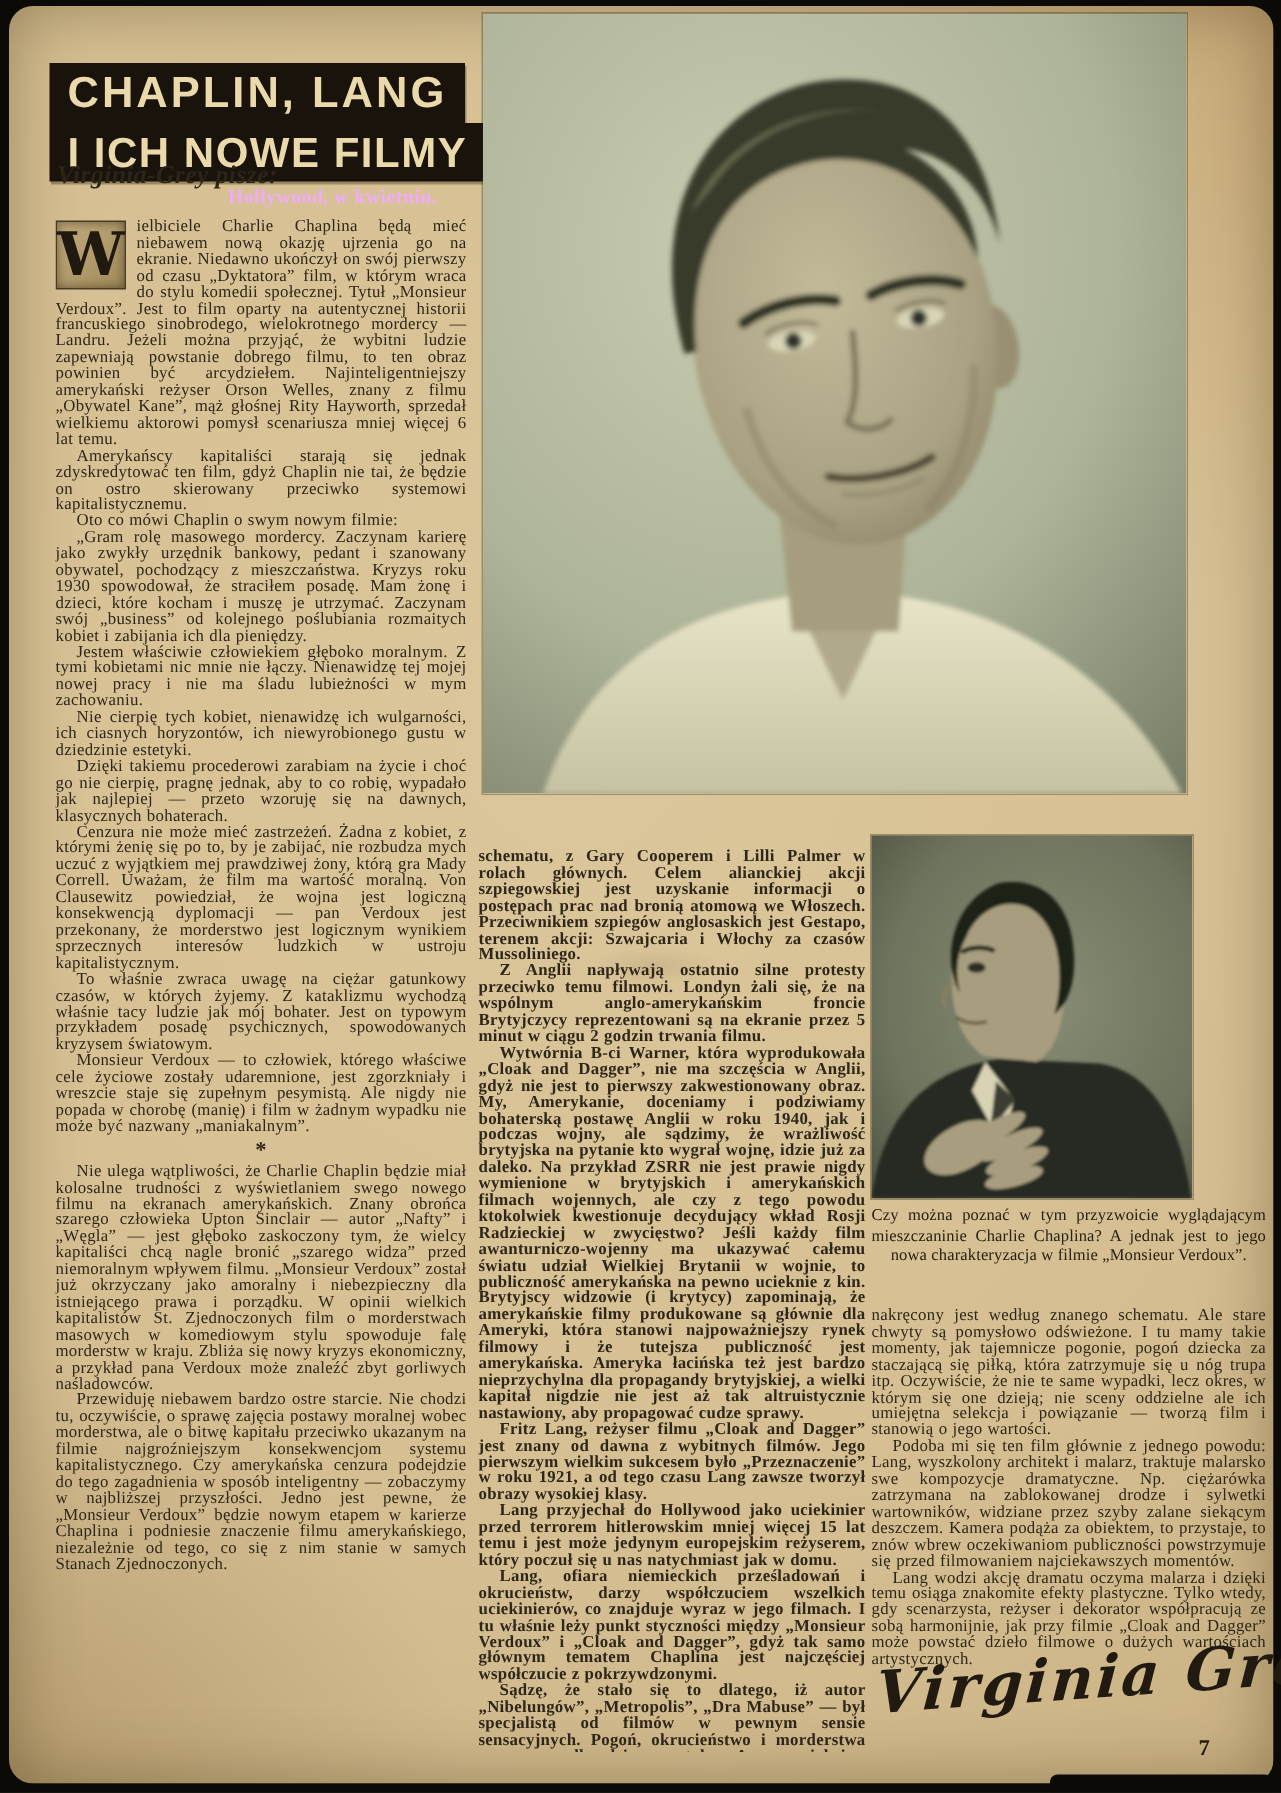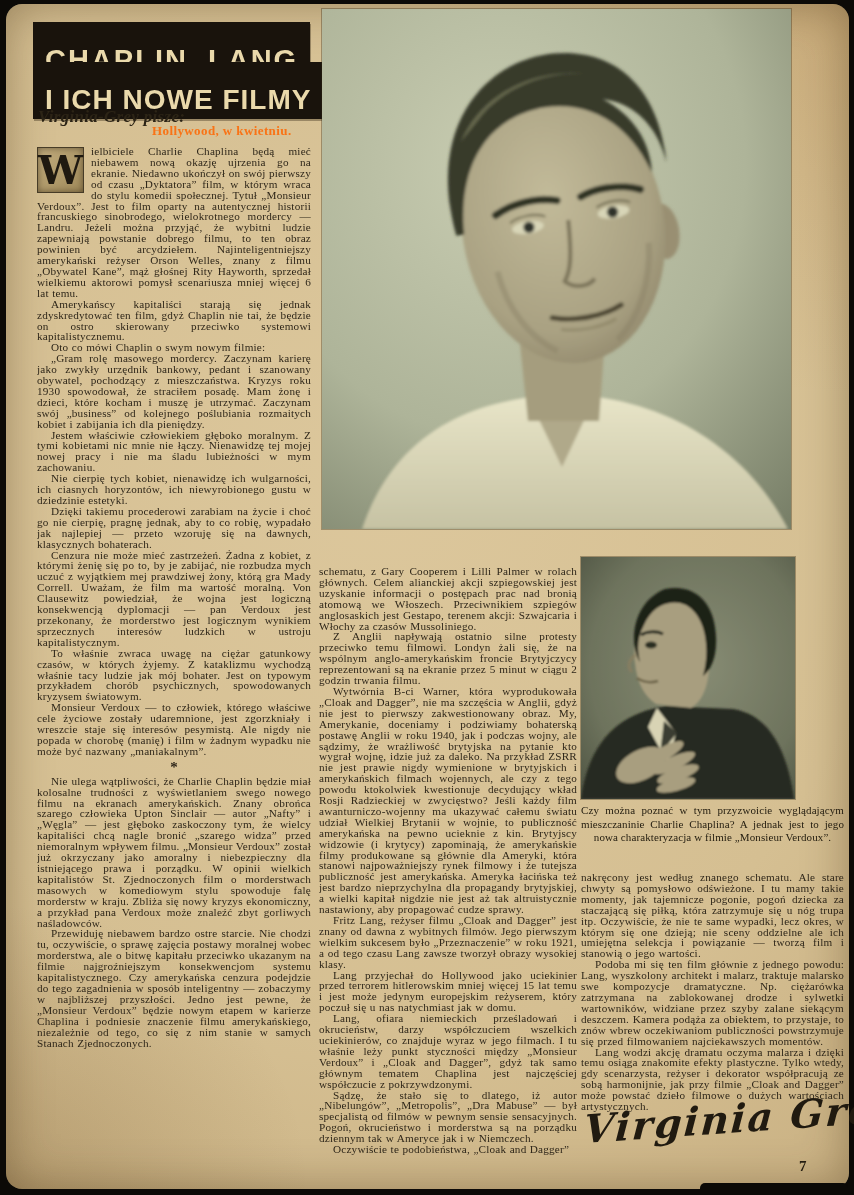--- a/index.html
+++ b/index.html
@@ -22,40 +22,41 @@
       radial-gradient(14px 10px at 640px 28px, rgba(120,85,35,.35), rgba(120,85,35,0) 70%),
       radial-gradient(10px 8px at 700px 726px, rgba(100,70,30,.3), rgba(100,70,30,0) 70%),
       radial-gradient(60px 18px at 430px 640px, rgba(110,80,40,.12), rgba(110,80,40,0) 70%);
   }
   .corner-notch{position:absolute;right:6px;bottom:0;width:148px;height:12px;background:#0c0a07;border-radius:5px 5px 0 0;}
 
   
   .masthead-line{
     position:absolute;left:33px;background:#19130c;color:#ead9ab;
     font-family:"Liberation Sans",sans-serif;font-weight:bold;
-    letter-spacing:2px;padding:22px 12px 3px;white-space:nowrap;
+    letter-spacing:2px;padding:4px 12px 3px;white-space:nowrap;
     box-shadow:1px 2px 0 rgba(40,28,12,.35);
+    margin-top:20px;
   }
   #mast1{top:22px;font-size:29px;}
   #mast2{top:62px;font-size:28px;letter-spacing:1px;}
 
   
   .byline-author{position:absolute;left:38px;top:107px;font-size:17px;font-weight:bold;font-style:italic;color:#2c2416;letter-spacing:.3px;}
-  .byline-dateline{position:absolute;left:152px;top:123px;font-size:13px;font-weight:bold;color:#f97316;letter-spacing:.4px;}
+  .byline-dateline{position:absolute;left:152px;top:123px;font-size:13px;font-weight:bold;color:#f0abfc;letter-spacing:.4px;}
 
   
   .col{
     position:absolute;color:#2e2619;text-align:justify;
     font-size:11.2px;line-height:10.9px;letter-spacing:.2px;word-spacing:.4px;
     overflow:hidden;
   }
   .col p{margin:0;text-indent:14px;}
   .col p.flush{text-indent:0;}
   #col-left{left:37px;top:146px;width:274px;height:1012px;}
-  #col-mid{left:319px;top:566px;width:258px;height:602px;}
+  #col-mid{left:319px;top:566px;width:258px;height:602px;font-weight:bold;}
   #col-right{left:581px;top:872px;width:263px;height:250px;}
   .star{text-align:center;text-indent:0;font-size:15px;line-height:14px;margin:3px 0 2px;font-weight:bold;}
 
   .dropcap{
     float:left;width:45px;height:44px;margin:1px 7px 1px 0;
     background:linear-gradient(135deg,#c2ac7d,#a18b5b);
     border:1px solid #473c27;box-shadow:inset 0 0 7px rgba(40,28,10,.55);
     font-family:"DejaVu Serif",serif;font-weight:bold;font-size:40px;line-height:44px;
     text-align:center;color:#1f1910;
   }
@@ -100,22 +101,22 @@
 
   <div class="col" id="col-left">
     <p class="flush"><span class="dropcap">W</span><span>ielbiciele Charlie Chaplina będą mieć niebawem nową okazję ujrzenia go na ekranie. Niedawno ukończył on swój pierwszy od czasu „Dyktatora” film, w którym wraca do stylu komedii społecznej. Tytuł „Monsieur Verdoux”. Jest to film oparty na autentycznej historii francuskiego sinobrodego, wielokrotnego mordercy — Landru. Jeżeli można przyjąć, że wybitni ludzie zapewniają powstanie dobrego filmu, to ten obraz powinien być arcydziełem. Najinteligentniejszy amerykański reżyser Orson Welles, znany z filmu „Obywatel Kane”, mąż głośnej Rity Hayworth, sprzedał wielkiemu aktorowi pomysł scenariusza mniej więcej 6 lat temu.</span></p>
     <p>Amerykańscy kapitaliści starają się jednak zdyskredytować ten film, gdyż Chaplin nie tai, że będzie on ostro skierowany przeciwko systemowi kapitalistycznemu.</p>
     <p>Oto co mówi Chaplin o swym nowym filmie:</p>
     <p>„Gram rolę masowego mordercy. Zaczynam karierę jako zwykły urzędnik bankowy, pedant i szanowany obywatel, pochodzący z mieszczaństwa. Kryzys roku 1930 spowodował, że straciłem posadę. Mam żonę i dzieci, które kocham i muszę je utrzymać. Zaczynam swój „business” od kolejnego poślubiania rozmaitych kobiet i zabijania ich dla pieniędzy.</p>
     <p>Jestem właściwie człowiekiem głęboko moralnym. Z tymi kobietami nic mnie nie łączy. Nienawidzę tej mojej nowej pracy i nie ma śladu lubieżności w mym zachowaniu.</p>
     <p>Nie cierpię tych kobiet, nienawidzę ich wulgarności, ich ciasnych horyzontów, ich niewyrobionego gustu w dziedzinie estetyki.</p>
     <p>Dzięki takiemu procederowi zarabiam na życie i choć go nie cierpię, pragnę jednak, aby to co robię, wypadało jak najlepiej — przeto wzoruję się na dawnych, klasycznych bohaterach.</p>
     <p>Cenzura nie może mieć zastrzeżeń. Żadna z kobiet, z którymi żenię się po to, by je zabijać, nie rozbudza mych uczuć z wyjątkiem mej prawdziwej żony, którą gra Mady Correll. Uważam, że film ma wartość moralną. Von Clausewitz powiedział, że wojna jest logiczną konsekwencją dyplomacji — pan Verdoux jest przekonany, że morderstwo jest logicznym wynikiem sprzecznych interesów ludzkich w ustroju kapitalistycznym.</p>
-    <p>To właśnie zwraca uwagę na ciężar gatunkowy czasów, w których żyjemy. Z kataklizmu wychodzą właśnie tacy ludzie jak mój bohater. Jest on typowym przykładem chorób psychicznych, spowodowanych kryzysem światowym.</p>
-    <p>Monsieur Verdoux — to człowiek, którego właściwe cele życiowe zostały udaremnione, jest zgorzkniały i wreszcie staje się interesów pesymistą. Ale nigdy nie popada w chorobę (manię) i film w żadnym wypadku nie może być nazwany „maniakalnym”.</p>
+    <p>To właśnie zwraca uwagę na ciężar gatunkowy czasów, w których żyjemy. Z kataklizmu wychodzą właśnie tacy ludzie jak mój bohater. Jest on typowym przykładem posadę psychicznych, spowodowanych kryzysem światowym.</p>
+    <p>Monsieur Verdoux — to człowiek, którego właściwe cele życiowe zostały udaremnione, jest zgorzkniały i wreszcie staje się zupełnym pesymistą. Ale nigdy nie popada w chorobę (manię) i film w żadnym wypadku nie może być nazwany „maniakalnym”.</p>
     <div class="star">*</div>
     <p>Nie ulega wątpliwości, że Charlie Chaplin będzie miał kolosalne trudności z wyświetlaniem swego nowego filmu na ekranach amerykańskich. Znany obrońca szarego człowieka Upton Sinclair — autor „Nafty” i „Węgla” — jest głęboko zaskoczony tym, że wielcy kapitaliści chcą nagle bronić „szarego widza” przed niemoralnym wpływem filmu. „Monsieur Verdoux” został już okrzyczany jako amoralny i niebezpieczny dla istniejącego prawa i porządku. W opinii wielkich kapitalistów St. Zjednoczonych film o morderstwach masowych w komediowym stylu spowoduje falę morderstw w kraju. Zbliża się nowy kryzys ekonomiczny, a przykład pana Verdoux może znaleźć zbyt gorliwych naśladowców.</p>
     <p>Przewiduję niebawem bardzo ostre starcie. Nie chodzi tu, oczywiście, o sprawę zajęcia postawy moralnej wobec morderstwa, ale o bitwę kapitału przeciwko ukazanym na filmie najgroźniejszym konsekwencjom systemu kapitalistycznego. Czy amerykańska cenzura podejdzie do tego zagadnienia w sposób inteligentny — zobaczymy w najbliższej przyszłości. Jedno jest pewne, że „Monsieur Verdoux” będzie nowym etapem w karierze Chaplina i podniesie znaczenie filmu amerykańskiego, niezależnie od tego, co się z nim stanie w samych Stanach Zjednoczonych.</p>
   </div>
 
   <div class="photo" id="photo-main">
     <svg viewBox="0 0 469 520" preserveAspectRatio="none">
       <defs>
         <radialGradient id="gbg" cx="38%" cy="30%" r="95%">
           <stop offset="0" stop-color="#c8ccb1"></stop>

